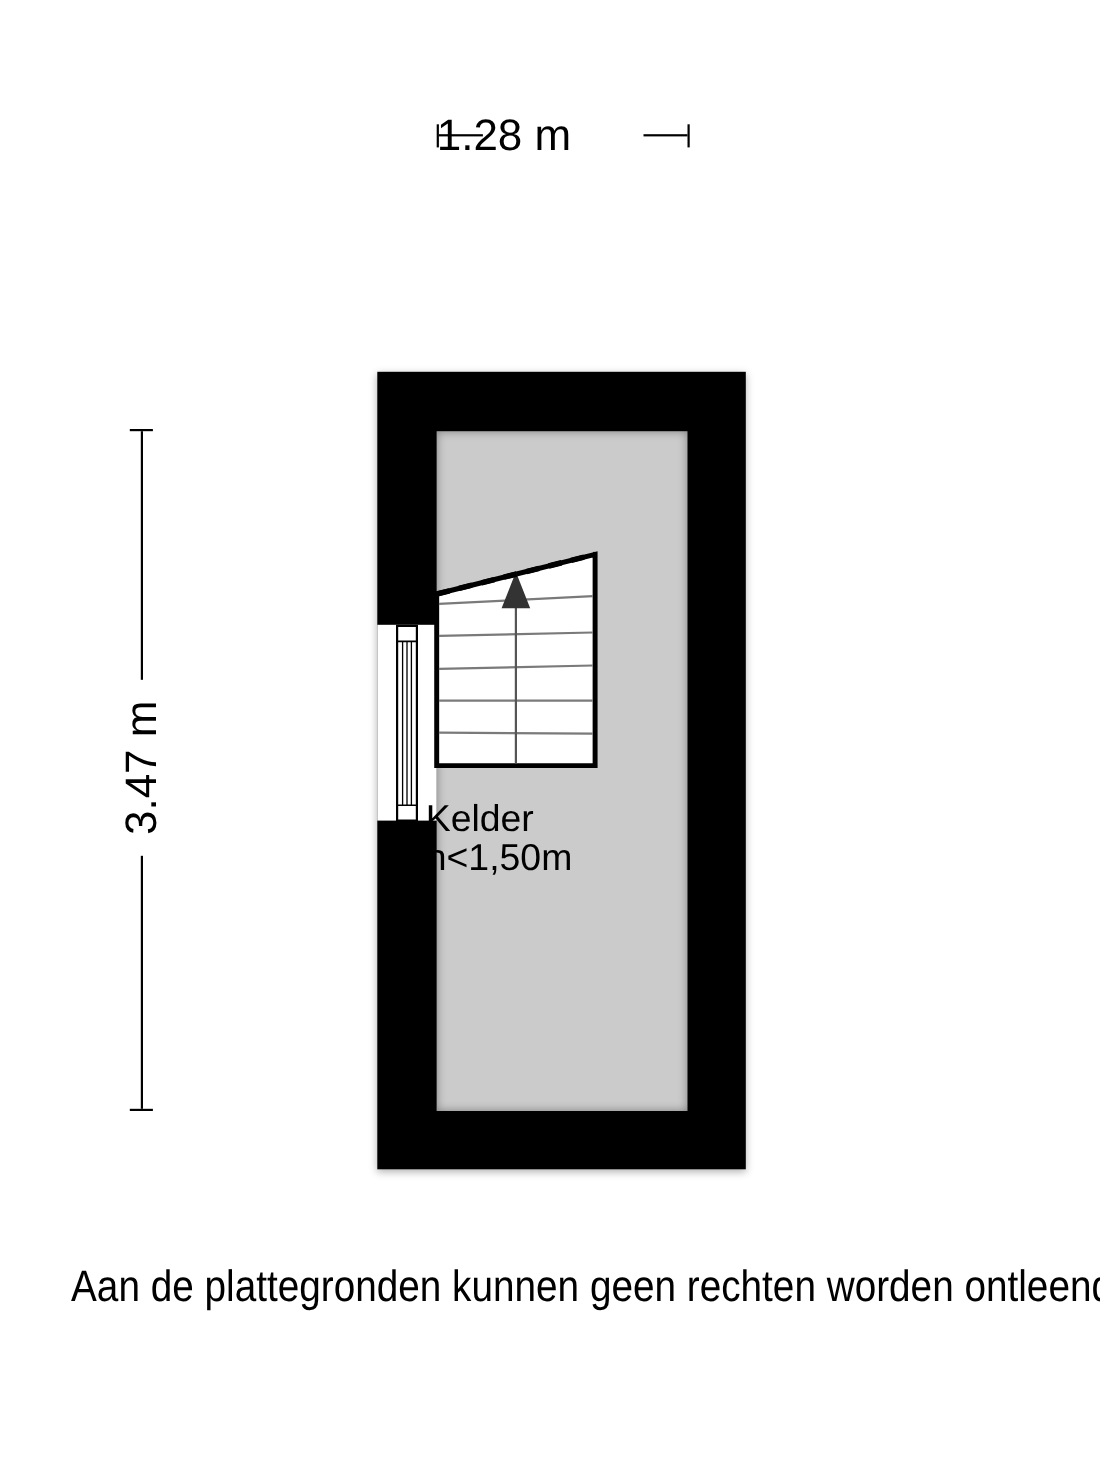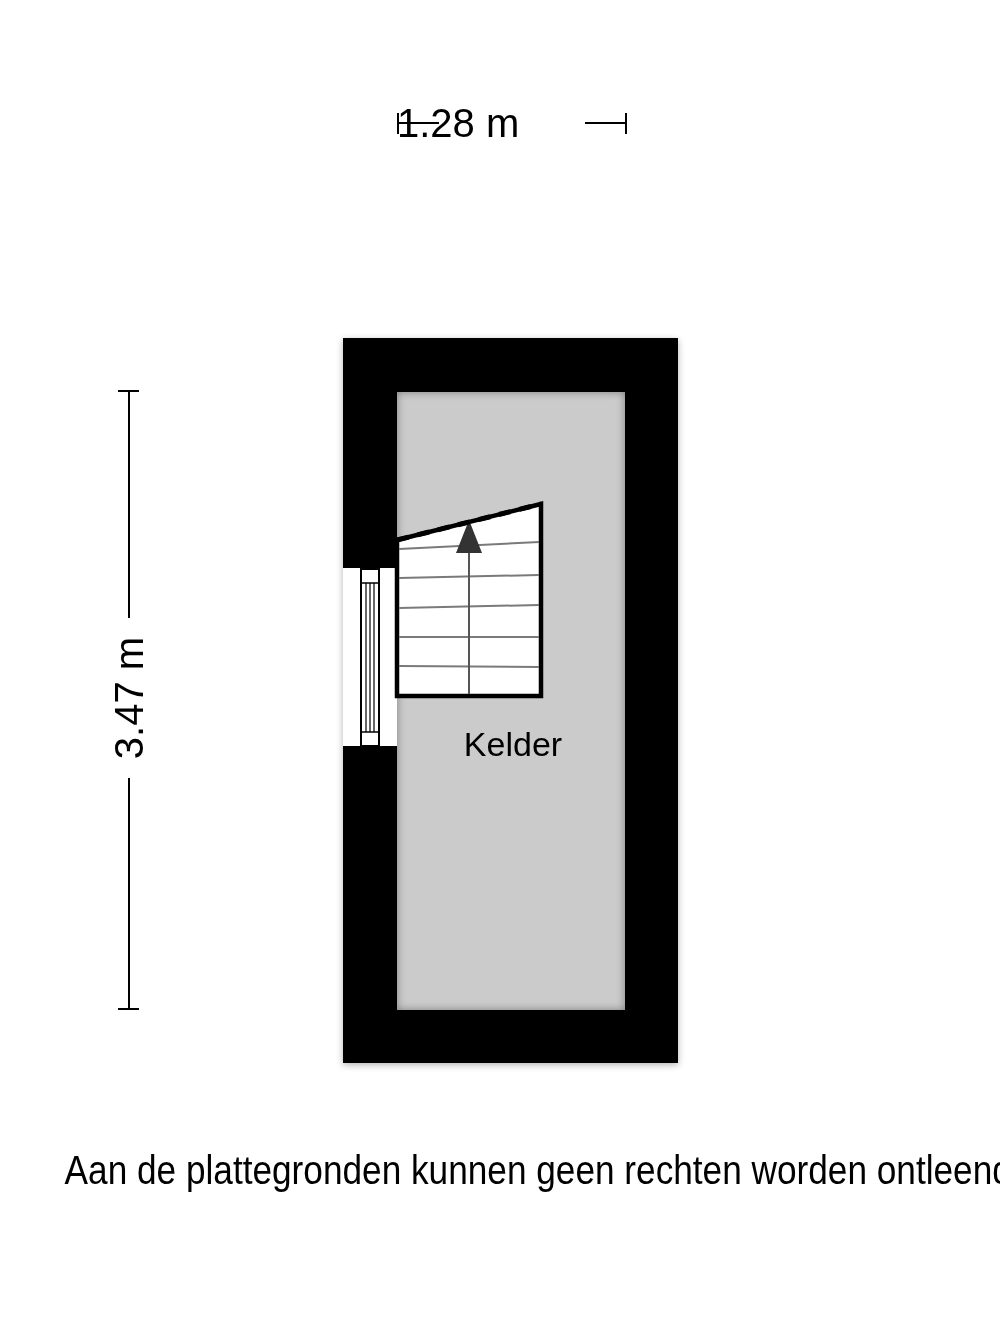--- a/index.html
+++ b/index.html
@@ -48,22 +48,22 @@
     background: #cbcbcb;
     box-shadow: inset 0 0 9px rgba(0,0,0,0.38);
   }
   .wall-opening {
     position: absolute; left: 0; top: 230px; width: 54px; height: 178px;
     background: #ffffff;
   }
   .symbol { position: absolute; }
   
   .room-label {
-    position: absolute; left: 399px; top: 726px; width: 228px;
-    text-align: center; font-size: 34px; line-height: 36px; color: #000;
+    position: absolute; left: 387px; top: 726px; width: 228px;
+    text-align: left; font-size: 34px; line-height: 36px; color: #000;
   }
   
   .footer-line {
     position: absolute; left: 0; width: 1000px;
     text-align: center; font-size: 40px; line-height: 44px; white-space: nowrap;
   }
   .footer-line.l1 { top: 1148px; }
   .footer-line.l2 { top: 1190px; }
   .footer-line span { display: inline-block; transform: scaleX(0.88); transform-origin: center; }
 </style>
@@ -111,19 +111,20 @@
       <line x1="399" y1="637" x2="539" y2="637"></line>
       <line x1="399" y1="666" x2="539" y2="667"></line>
     </g>
     <line x1="469" y1="552" x2="469" y2="694" stroke="#555555" stroke-width="2"></line>
     <polygon points="469,520 456,553 482,553" fill="#333333"></polygon>
     <line x1="397" y1="540" x2="541" y2="504" stroke="#000000" stroke-width="5" stroke-dasharray="12 9"></line>
   </svg>
 
   <div class="room-label">
     <div>Kelder</div>
+    <div>h&lt;1,50m</div>
   </div>
 
   <div class="footer-line l1">
     <span>Aan de plattegronden kunnen geen rechten worden ontleend</span>
   </div>
 
 </div>
 
 </body></html>

